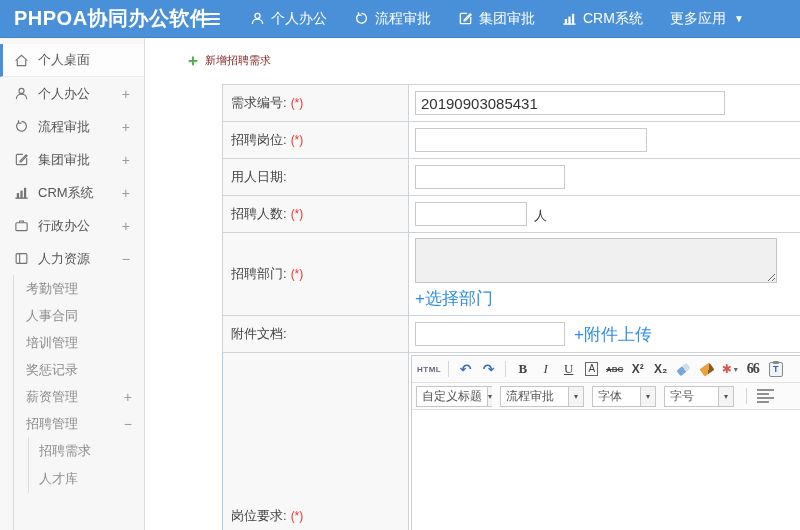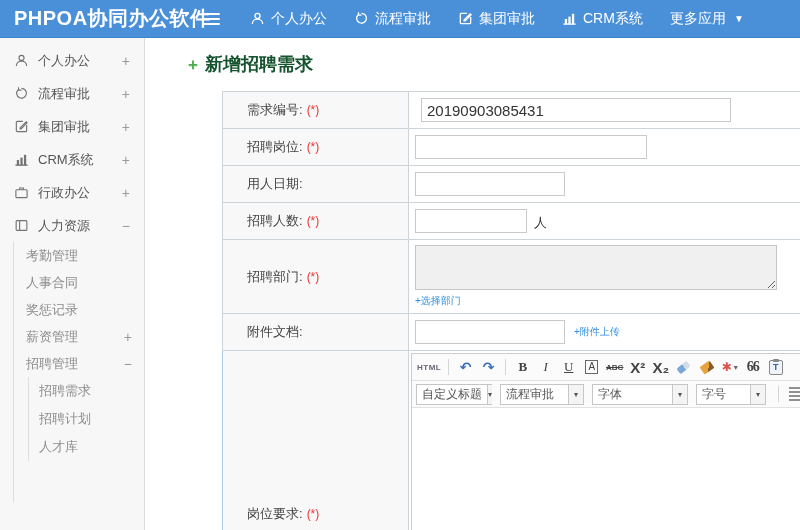--- a/index.html
+++ b/index.html
@@ -28,64 +28,64 @@
   .s-item.active { background:#fdfdfd; border-left:3px solid #4a90d9; padding-left:11px; border-bottom:1px solid #ececec; }
   .lvl2-wrap { margin-left:13px; border-left:1px solid #ddd; min-height:260px; }
   .s-item.lvl2 { height:27px; padding:0 12px 0 12px; color:#8c8c8c; }
   .lvl3-wrap { margin-left:14px; border-left:1px solid #ddd; }
   .s-item.lvl3 { height:28px; padding-left:10px; color:#8c8c8c; }
 
   
   .main { flex:1; background:#fff; overflow:hidden; }
   .page-title { margin:14px 0 0 43px; display:flex; align-items:center; gap:7px; }
   .page-title .plus { color:#4eae4e; font-weight:bold; font-size:17px; line-height:1; text-shadow:0 1px 0 #cde8cd; }
-  .page-title h1 { font-size:18px; font-weight:bold; color:#14532d; }
+  .page-title h1 { font-size:11px; font-weight:normal; color:#7f1d1d; }
 
   table.form { border-collapse:collapse; margin:15px 0 0 77px; table-layout:fixed; width:780px; }
   table.form td { border:1px solid #ccd3d9; vertical-align:middle; }
-  td.lbl { width:186px; background:#f8f8f8; padding:0 24px; font-size:13px; color:#444; }
+  td.lbl { width:186px; background:#f8f8f8; padding:0 8px; font-size:13px; color:#444; }
   td.lbl .req { color:#e33; margin-left:4px; font-size:12px; }
   td.ctl { background:#fff; padding:5px 6px; }
   tr.r-short td { height:37px; }
   input.txt { border:1px solid #c9c9c9; background:#fff; height:24px; padding:2px 5px; font-size:15px; color:#333; font-family:inherit; }
-  .w-demand { width:310px;margin-left:6px; } .w-position { width:232px; } .w-date { width:150px; } .w-count { width:112px; height:22px; } .w-attach { width:150px; height:22px; }
+  .w-demand { width:310px; } .w-position { width:232px; } .w-date { width:150px; } .w-count { width:112px; height:22px; } .w-attach { width:150px; height:22px; }
   .suffix { font-size:13px; color:#333; margin-left:7px; }
   textarea.dept { width:362px; height:45px; background:#f0f0f0; border:1px solid #c6c6c6; resize:both; display:block; }
-  a.blue-link { color:#2f8ee0; font-size:10px; text-decoration:none; cursor:pointer; }
+  a.blue-link { color:#2f8ee0; font-size:17px; text-decoration:none; cursor:pointer; }
   .dept-link { display:inline-block; margin-top:4px; }
   .attach-row { display:flex; align-items:center; gap:9px; }
 
   tr.editor-row td.lbl { height:322px; border-left:1px solid #a9cbe2; }
   tr.editor-row td.ctl { vertical-align:top; padding:2px; }
 
   
   .editor { width:576px; border:1px solid #cdcdcd; background:#fff; }
   .tb { display:flex; align-items:center; gap:2px; height:27px; padding:0 4px; background:#fbfbfb; border-bottom:1px solid #e1e1e1; overflow:hidden; }
   .tbtn { min-width:21px; height:20px; display:flex; align-items:center; justify-content:center; font-size:12px; color:#444; cursor:pointer; border:1px solid transparent; border-radius:2px; flex:none;text-align:right; }
   .sep { width:1px; height:16px; background:#d5d5d5; margin:0 4px; flex:none; }
   .g-html { font-size:8px; font-weight:bold; color:#667; letter-spacing:.5px; }
   .g-undo,.g-redo { color:#3a6fb7; font-weight:bold; font-size:14px; }
   .g-bold { font-weight:bold; font-family:"Liberation Serif",serif; font-size:13px; }
   .g-italic { font-style:italic; font-family:"Liberation Serif",serif; font-size:13px; }
   .g-under { text-decoration:underline; font-family:"Liberation Serif",serif; font-size:13px; }
   .g-border { border:1px solid #666; font-size:10px; padding:0 2px; line-height:12px; }
   .g-strike { font-size:8px; text-decoration:line-through; font-weight:bold; }
-  .g-script { font-size:15px; font-weight:bold; }
+  .g-script { font-size:12px; font-weight:bold; }
   .i-eraser { width:13px; height:7px; border-radius:2px; transform:rotate(-40deg); background:linear-gradient(90deg,#7aa7d9 55%,#d4dde4 55%); }
   .i-brush { width:12px; height:9px; border-radius:1px; transform:rotate(-35deg); background:linear-gradient(135deg,#e8a33d 60%,#8a5a2b 60%); }
   .g-auto { color:#d9534f; font-size:12px; }
   .g-quote { font-family:"Liberation Serif",serif; font-weight:bold; font-size:14px; letter-spacing:-1px; color:#444; }
   .i-paste { width:14px; height:15px; border:1px solid #888; border-radius:2px; position:relative; background:#eef4fa; display:flex; align-items:center; justify-content:center; font-size:9px; font-weight:bold; color:#369; }
   .i-paste::before { content:""; position:absolute; top:-2px; left:3px; width:6px; height:3px; background:#888; border-radius:1px; }
   .mini-caret { font-size:8px; color:#666; margin-left:2px; }
 
   .ue-select { display:flex; align-items:stretch; border:1px solid #c6c6c6; background:#fff; height:21px; margin-right:6px; cursor:pointer; flex:none;justify-content:space-between; }
   .ue-select .sel-lbl { font-size:12px; color:#555; padding:0 5px; display:flex; align-items:center; white-space:nowrap; flex:1; }
   .ue-select .sel-btn { width:15px; border-left:1px solid #c6c6c6; background:#f4f4f4; display:flex; align-items:center; justify-content:center; font-size:8px; color:#555; }
-  .w-title { width:76px; } .w-para { width:84px; } .w-font { width:96px; } .w-size { width:70px; }
+  .w-title { width:76px; } .w-para { width:84px; } .w-font { width:64px; } .w-size { width:70px; }
 
   .align { width:17px; height:14px; flex:none; margin:0 3px;
     background-repeat:no-repeat;
     background-image:linear-gradient(#909090,#909090),linear-gradient(#909090,#909090),linear-gradient(#909090,#909090),linear-gradient(#909090,#909090);
   }
   .align-left    { background-size:100% 2px,70% 2px,100% 2px,70% 2px; background-position:left 0,left 4px,left 8px,left 12px; }
 
   .ed-content { height:265px; background:#fff; }
 </style>
 </head>
@@ -159,20 +159,26 @@
     <div class="nav-item">
       <span>更多应用</span>
       <span class="caret">▼</span>
     </div>
   </nav>
 </div>
 
 <div class="app">
 
   <aside class="sidebar">
+    <div class="s-item active">
+      <svg>
+          <use href="#ic-home"></use>
+        </svg>
+      <span class="lbl">个人桌面</span>
+    </div>
     <div class="s-item">
       <svg>
           <use href="#ic-user"></use>
         </svg>
       <span class="lbl">个人办公</span>
       <span class="exp">+</span>
     </div>
     <div class="s-item">
       <svg>
           <use href="#ic-flow"></use>
@@ -207,38 +213,38 @@
         </svg>
       <span class="lbl">人力资源</span>
       <span class="exp">−</span>
     </div>
     <div class="lvl2-wrap">
       <div class="s-item lvl2">
         <span class="lbl">考勤管理</span>
       </div>
       <div class="s-item lvl2">
         <span class="lbl">人事合同</span>
+      </div>
+      <div class="s-item lvl2">
+        <span class="lbl">培训管理</span>
       </div>
       <div class="s-item lvl2">
         <span class="lbl">奖惩记录</span>
       </div>
       <div class="s-item lvl2">
         <span class="lbl">薪资管理</span>
         <span class="exp">+</span>
       </div>
       <div class="s-item lvl2">
         <span class="lbl">招聘管理</span>
         <span class="exp">−</span>
       </div>
       <div class="lvl3-wrap">
         <div class="s-item lvl3">
           <span class="lbl">招聘需求</span>
-        </div>
-        <div class="s-item lvl3">
-          <span class="lbl">招聘计划</span>
         </div>
         <div class="s-item lvl3">
           <span class="lbl">人才库</span>
         </div>
       </div>
     </div>
   </aside>
 
   <main class="main">
     <div class="page-title">

